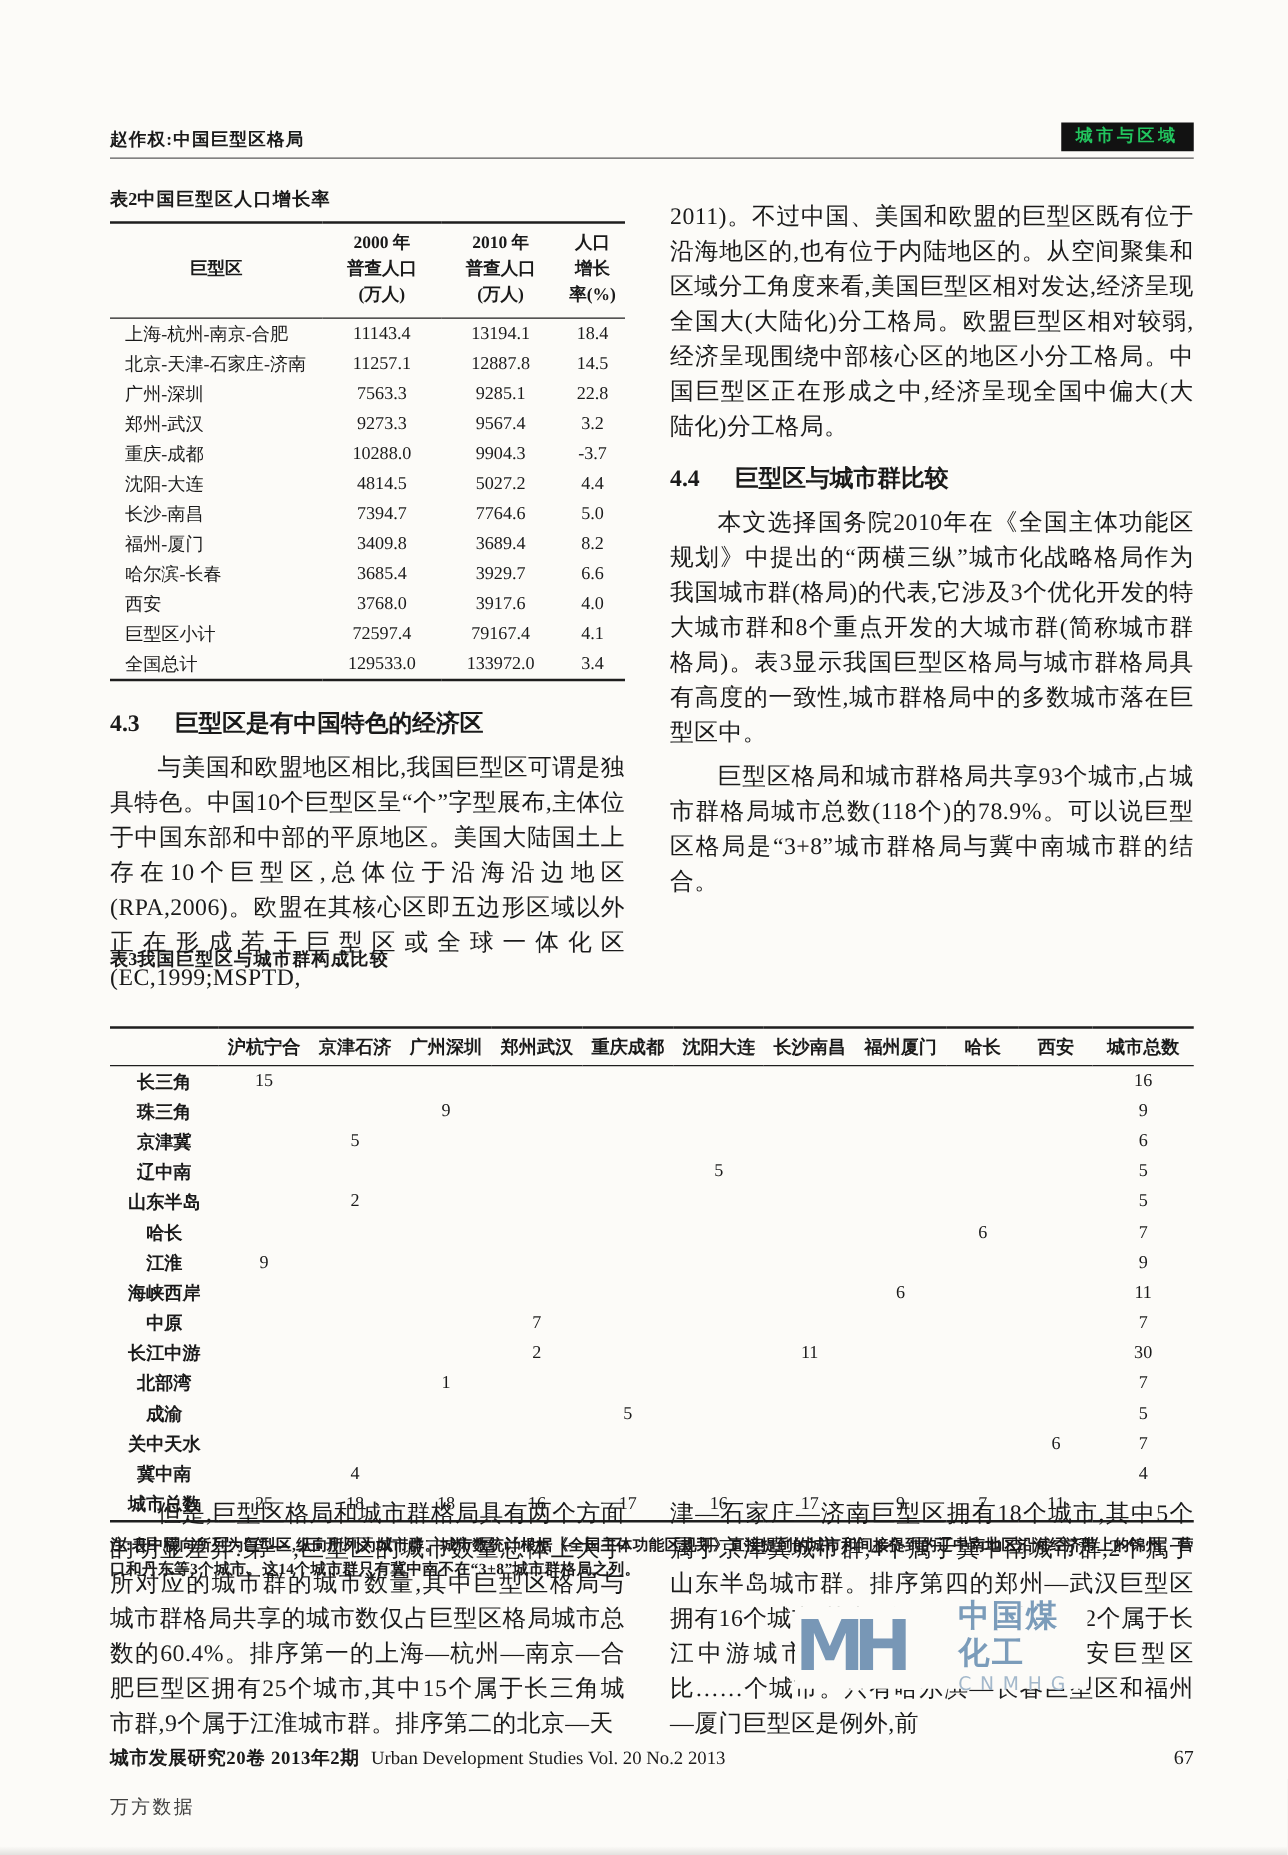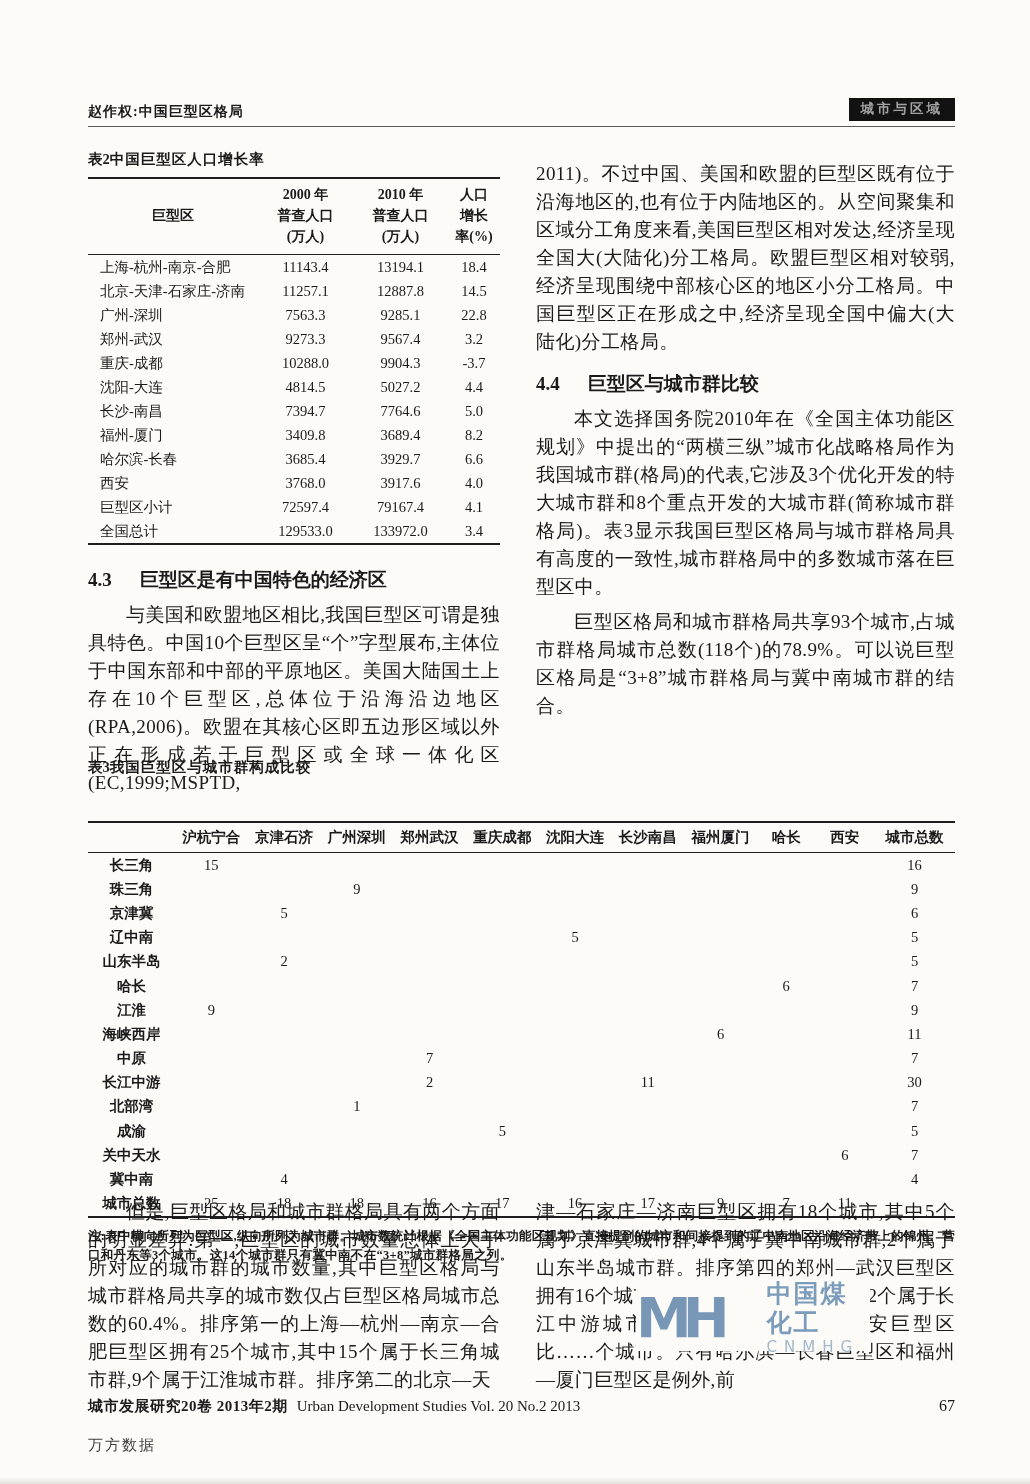--- a/index.html
+++ b/index.html
@@ -8,21 +8,21 @@
   .page { position:relative; width:1030px; height:1484px; margin:0 auto;
           background:#fcfbf8; color:#1a1a1a; overflow:hidden; }
   .page::after { content:""; position:absolute; left:0; right:0; bottom:0; height:7px;
           background:linear-gradient(to bottom, rgba(0,0,0,0), rgba(0,0,0,0.10)); }
 
   
   .header { position:absolute; left:88px; top:98px; width:867px; display:flex;
             justify-content:space-between; align-items:flex-end;
             border-bottom:1px solid #5a5a5a; padding-bottom:5px; }
   .header-title { font-size:14px; font-weight:700; letter-spacing:1px; }
-  .header-badge { background:#121212; color:#a3a3a3; font-size:13.5px; font-weight:700;
+  .header-badge { background:#121212; color:#22c55e; font-size:13.5px; font-weight:700;
                   padding:2px 12px 3px; letter-spacing:3px; }
 
   
   .col-left  { position:absolute; left:88px;  top:150px; width:412px; }
   .col-right { position:absolute; left:536px; top:150px; width:419px; }
   .bot-left  { position:absolute; left:88px;  top:1188px; width:412px; }
   .bot-right { position:absolute; left:536px; top:1188px; width:419px; }
 
   
   .tbl-caption { display:flex; align-items:baseline; font-size:14.5px; font-weight:700;

